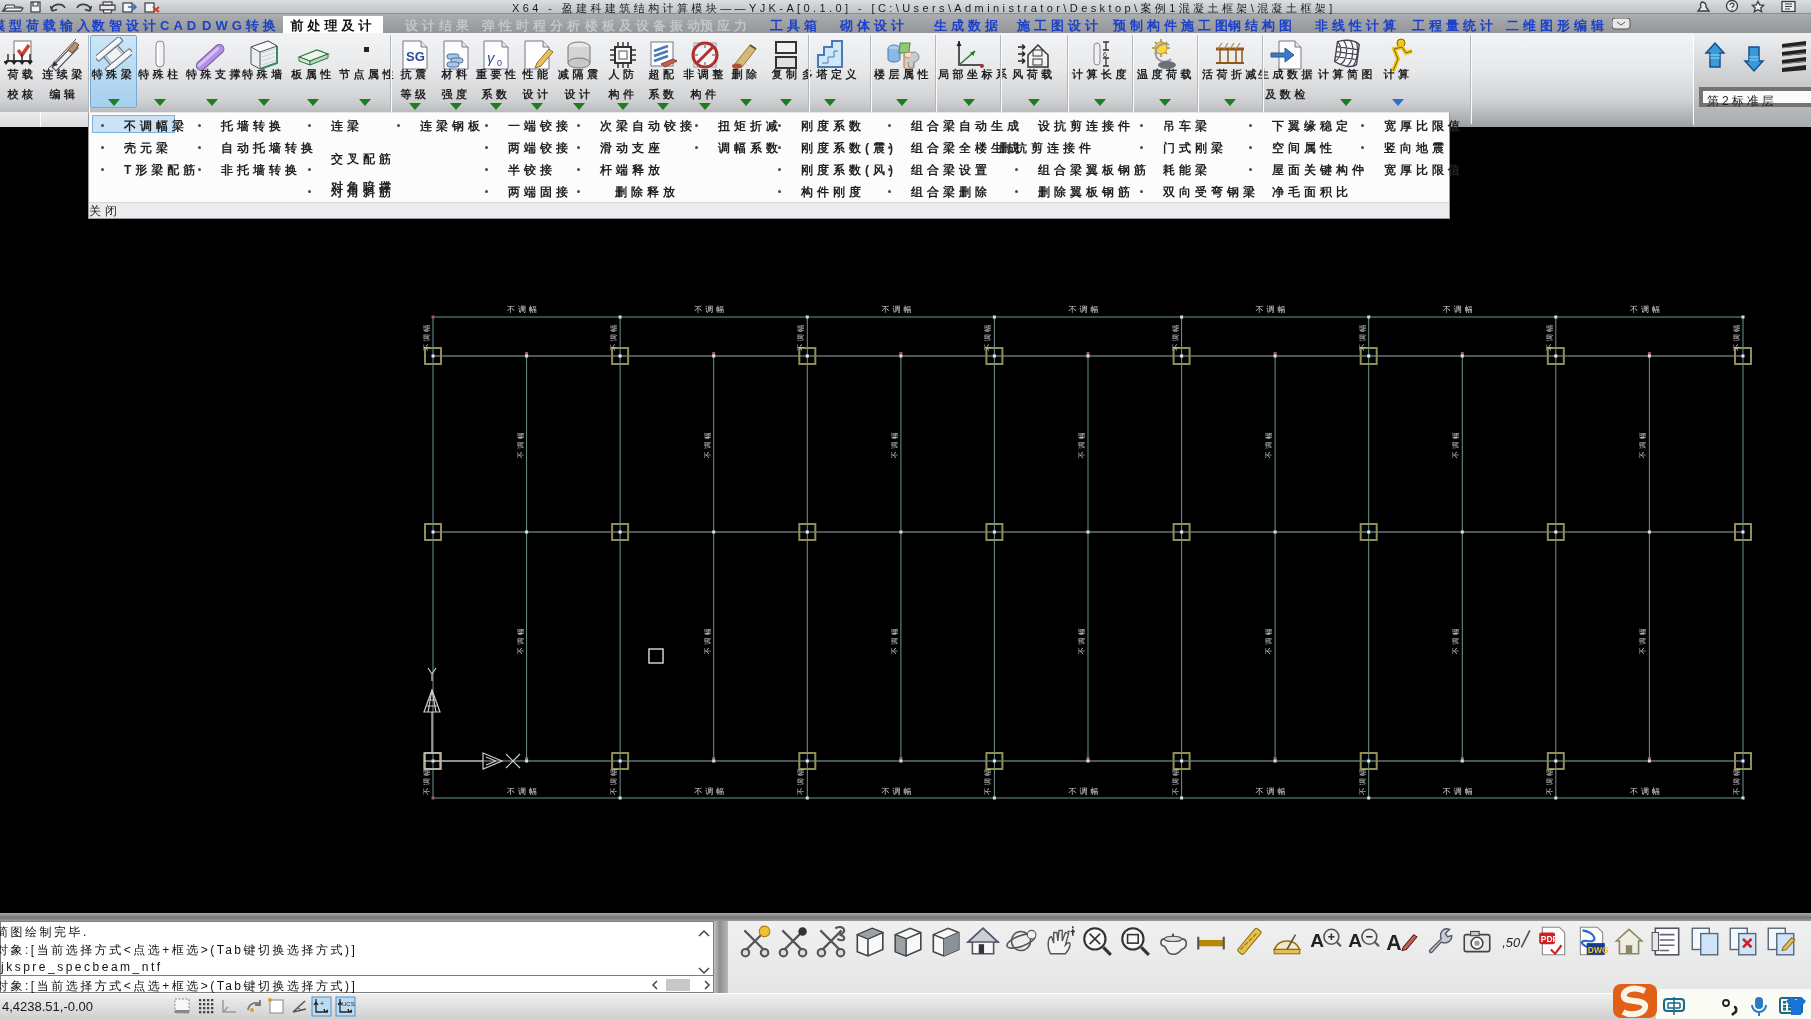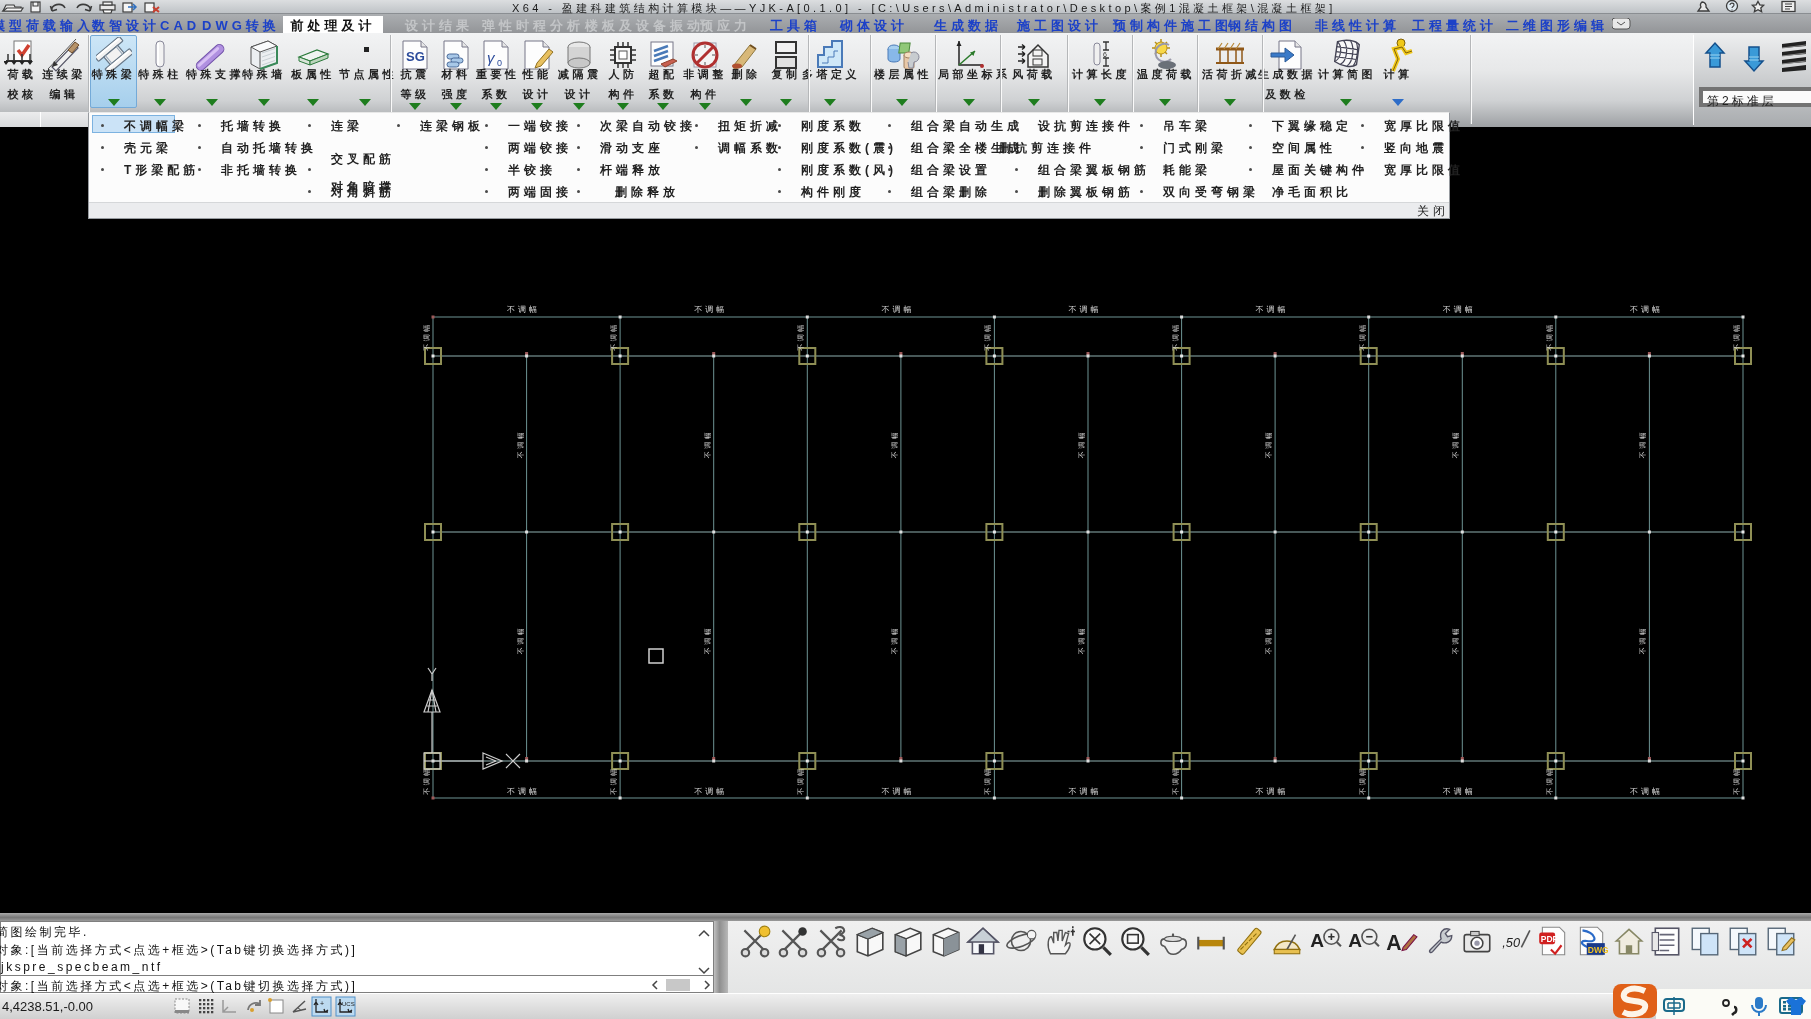--- a/index.html
+++ b/index.html
@@ -17,21 +17,21 @@
 .tri{position:absolute;left:50%;margin-left:-6px;width:0;height:0;border-left:6px solid transparent;border-right:6px solid transparent;border-top:7px solid #1e7d1e}
 .tri.t1{top:66px}.tri.t2{top:70px}.tri.blue{border-top-color:#2e6dc8}
 .hlbox{position:absolute;left:90px;top:2px;width:47px;height:73px;background:linear-gradient(#cde6f7,#a6cfec);border:1px solid #74aad8;border-radius:2px}
 .gsep{position:absolute;top:2px;width:1px;height:89px;background:#b5b7b9;box-shadow:1px 0 0 #fafafa}
 #rpanel{left:1694px;top:33px;width:117px;height:94px;background:linear-gradient(#eeeff0,#a8abae)}
 #rpsep{left:1693px;top:35px;width:1px;height:90px;background:#fff}
 #stdlayer{left:1699px;top:87px;width:131px;height:20px;background:#fbfbfb;border:4px solid #737373;font-size:12px;color:#222;padding:2px 0 0 4px;letter-spacing:3px}
 #dd{left:88px;top:112px;width:1362px;height:107px;background:#fcfcfc;border:1px solid #979ba0;border-top:1px solid #e8e8e8}
 .dditem{position:absolute;height:17px;font-size:12px;font-weight:bold;color:#222;white-space:nowrap;letter-spacing:4px}
 .bul{position:absolute;width:3px;height:3px;background:#4a4a4a;border-radius:50%}
-#ddclose{position:absolute;left:0;bottom:0;width:1360px;height:16px;background:#ebecee;border-top:1px solid #d5d7d9;text-align:right;font-size:12px;color:#222;letter-spacing:4px}
+#ddclose{position:absolute;left:0;bottom:0;width:1360px;height:16px;background:#ebecee;border-top:1px solid #d5d7d9;text-align:left;font-size:12px;color:#222;letter-spacing:4px}
 .ddhl{position:absolute;background:#cbe3f7;border:1px solid #7cb2e0}
 #cv{left:0;top:127px;width:1811px;height:786px;background:#000}
 #csep{left:0;top:913px;width:1811px;height:8px;background:linear-gradient(#aaa,#777 55%,#999)}
 #cmd{left:0;top:921px;width:714px;height:54px;background:#fff;border:1px solid #7f7f7f;border-bottom:none}
 .cline{position:absolute;left:2px;font-size:12px;color:#111;white-space:nowrap;letter-spacing:2.5px}
 #cmdin{left:0;top:975px;width:714px;height:18px;background:#fff;border:1px solid #7f7f7f}
 #btb{left:728px;top:921px;width:1083px;height:72px;background:linear-gradient(#f0f0f0,#e4e5e5)}
 #sbar{left:0;top:993px;width:1811px;height:26px;background:linear-gradient(#efefef,#d0d0d0);border-top:1px solid #fff}
 #coords{left:2px;top:6px;font-size:13px;color:#1a1a1a}
 text{font-family:"Liberation Sans",sans-serif}

